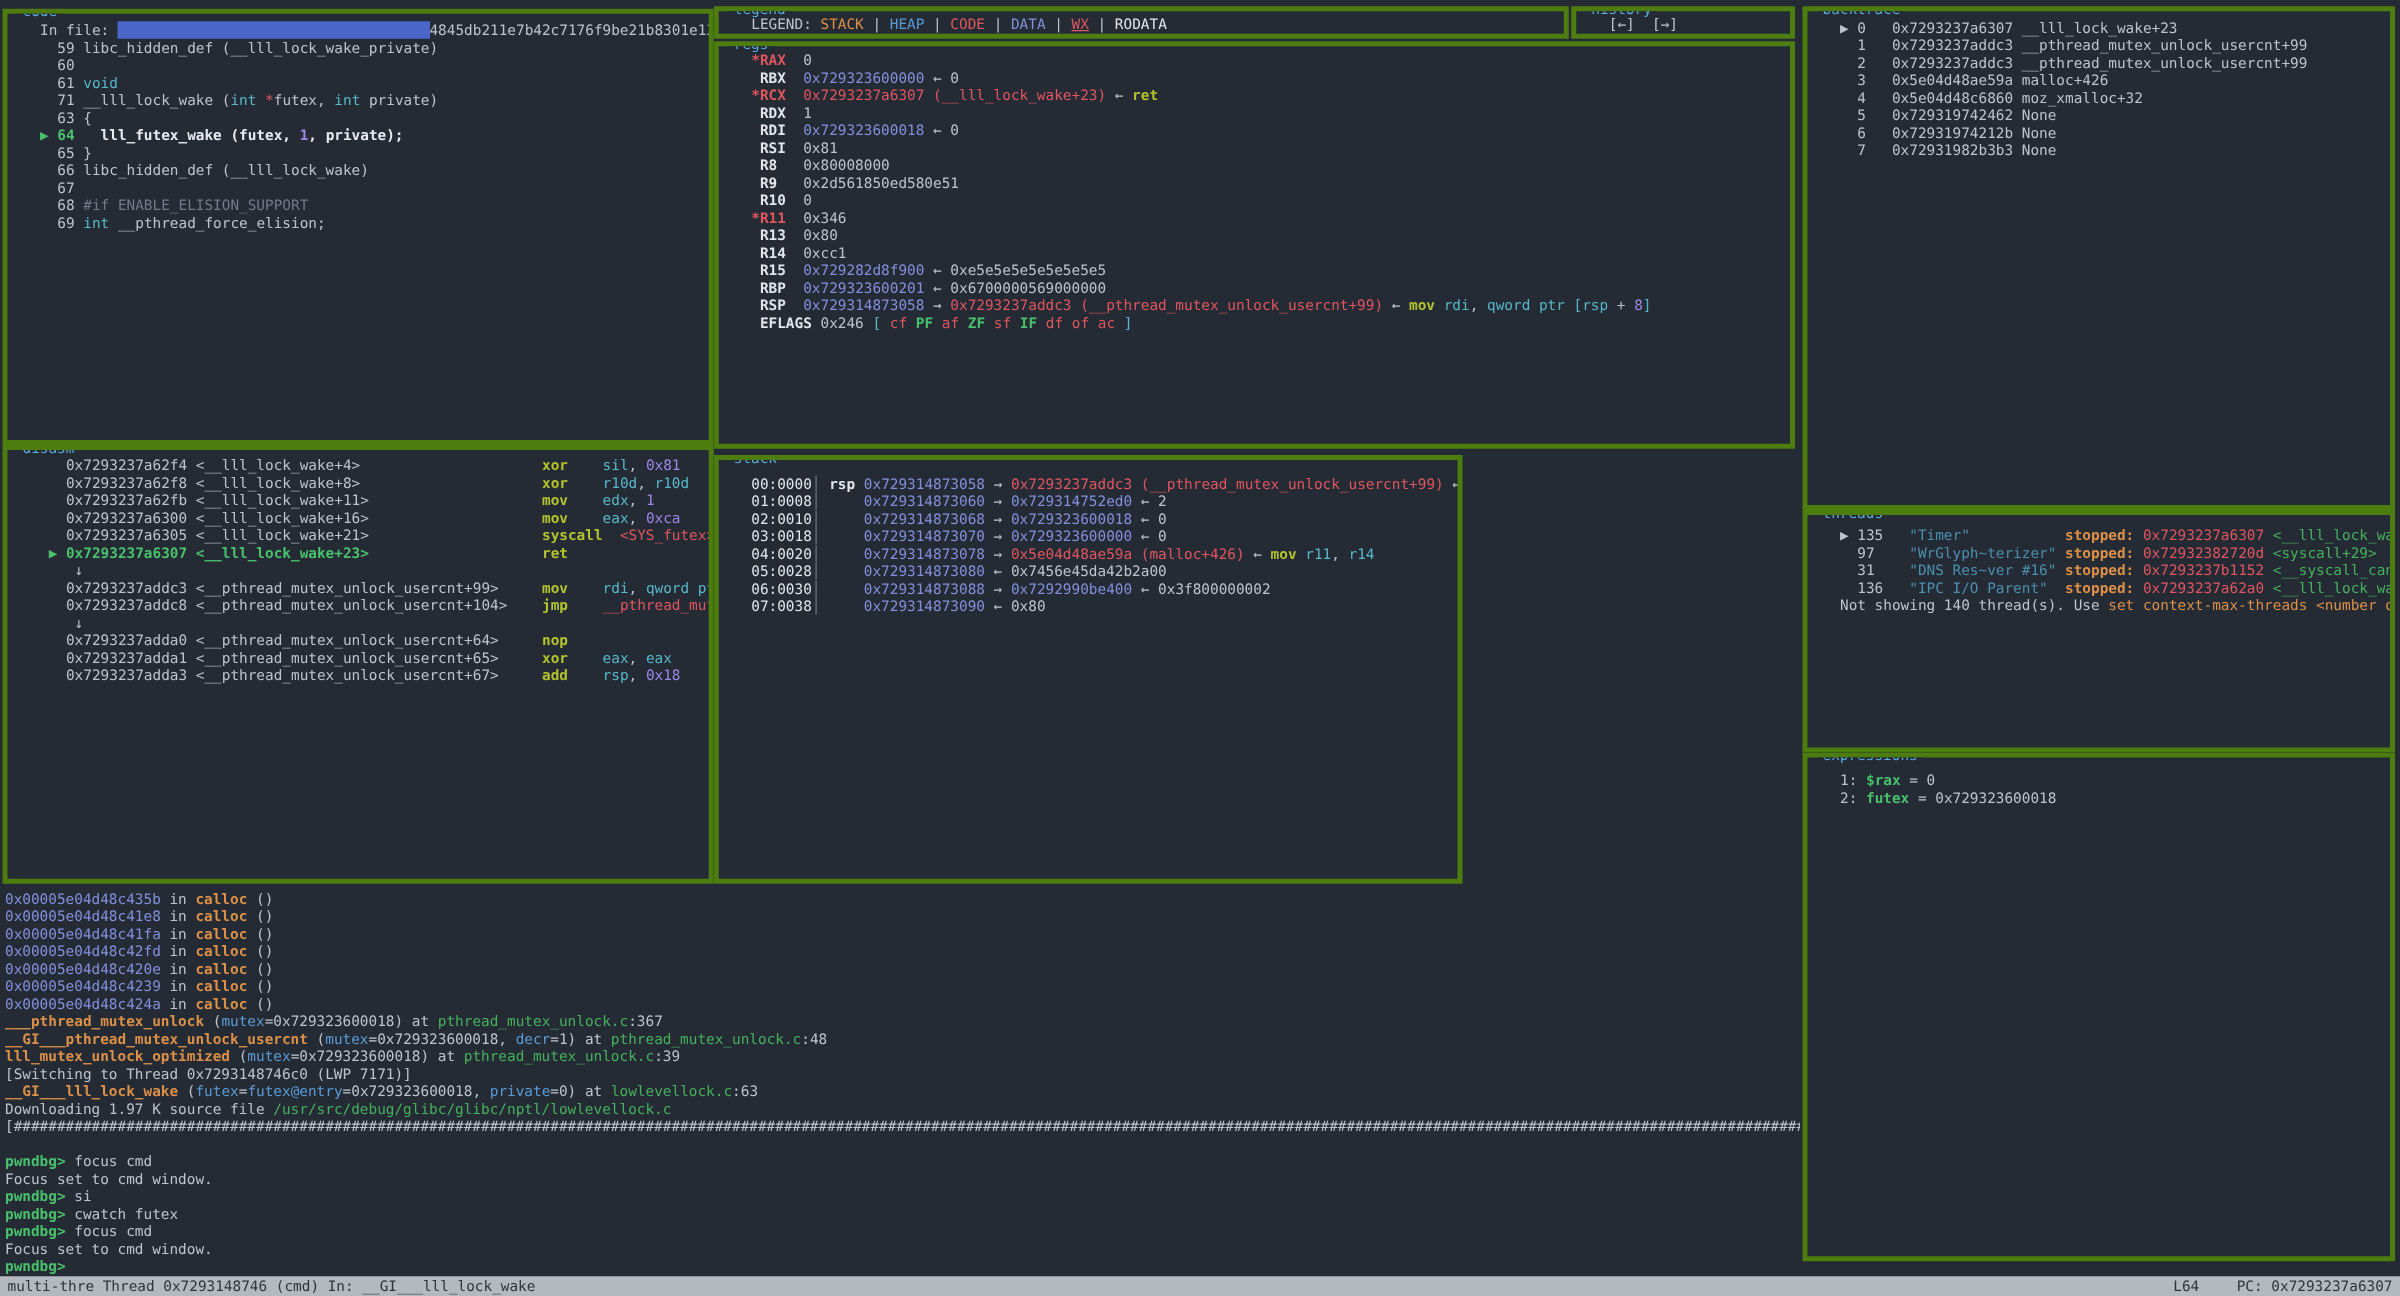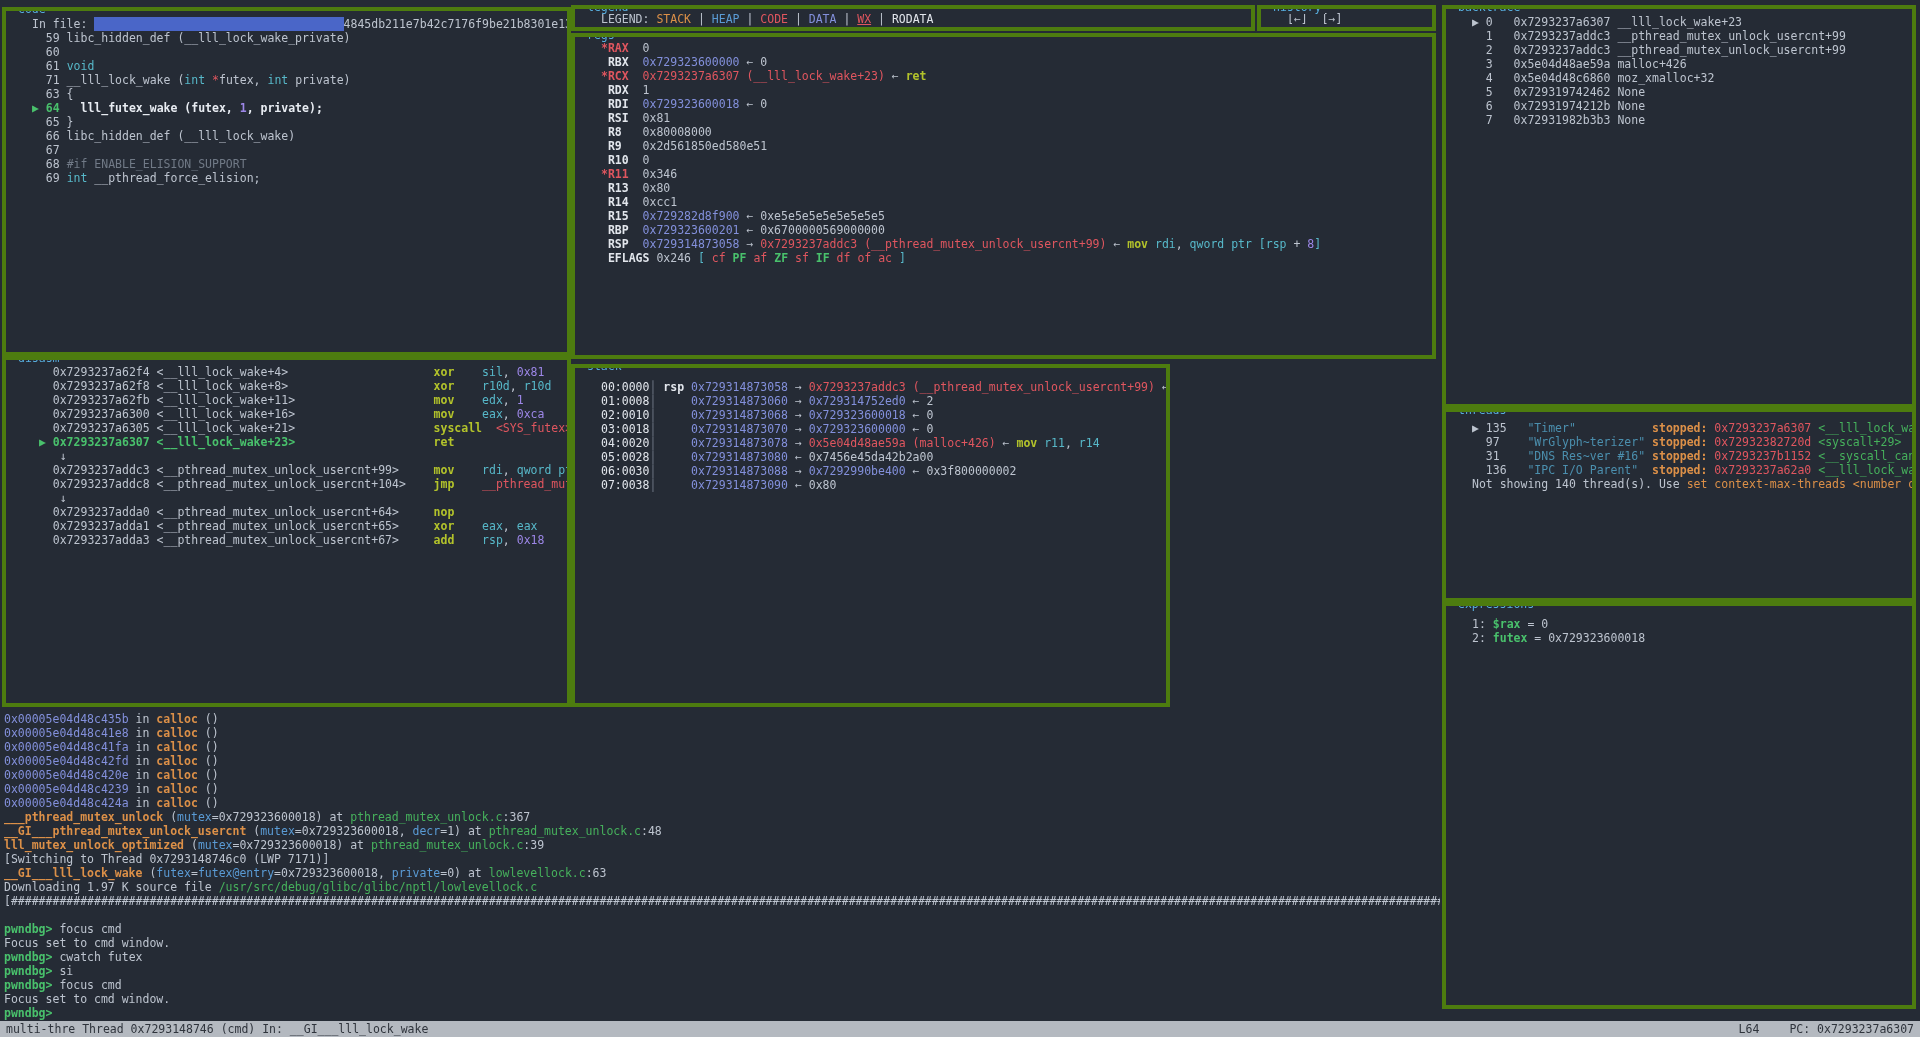--- a/index.html
+++ b/index.html
@@ -169,22 +169,22 @@
     <div class="ln"><span class="s-ob">___pthread_mutex_unlock</span><span class="s-f"> (</span><span class="s-b">mutex</span><span class="s-f">=0x729323600018) at </span><span class="s-g">pthread_mutex_unlock.c</span><span class="s-f">:367</span></div>
     <div class="ln"><span class="s-ob">__GI___pthread_mutex_unlock_usercnt</span><span class="s-f"> (</span><span class="s-b">mutex</span><span class="s-f">=0x729323600018, </span><span class="s-b">decr</span><span class="s-f">=1) at </span><span class="s-g">pthread_mutex_unlock.c</span><span class="s-f">:48</span></div>
     <div class="ln"><span class="s-ob">lll_mutex_unlock_optimized</span><span class="s-f"> (</span><span class="s-b">mutex</span><span class="s-f">=0x729323600018) at </span><span class="s-g">pthread_mutex_unlock.c</span><span class="s-f">:39</span></div>
     <div class="ln"><span class="s-f">[Switching to Thread 0x7293148746c0 (LWP 7171)]</span></div>
     <div class="ln"><span class="s-ob">__GI___lll_lock_wake</span><span class="s-f"> (</span><span class="s-b">futex</span><span class="s-f">=</span><span class="s-b">futex@entry</span><span class="s-f">=0x729323600018, </span><span class="s-b">private</span><span class="s-f">=0) at </span><span class="s-g">lowlevellock.c</span><span class="s-f">:63</span></div>
     <div class="ln"><span class="s-f">Downloading 1.97 K source file </span><span class="s-g">/usr/src/debug/glibc/glibc/nptl/lowlevellock.c</span></div>
     <div class="ln"><span class="s-f">[#########################################################################################################################################################################################################################</span></div>
     <div class="ln"><span class="s-f"></span></div>
     <div class="ln"><span class="s-gb">pwndbg&gt; </span><span class="s-f">focus cmd</span></div>
     <div class="ln"><span class="s-f">Focus set to cmd window.</span></div>
+    <div class="ln"><span class="s-gb">pwndbg&gt; </span><span class="s-f">si</span></div>
     <div class="ln"><span class="s-gb">pwndbg&gt; </span><span class="s-f">cwatch futex</span></div>
-    <div class="ln"><span class="s-gb">pwndbg&gt; </span><span class="s-f">si</span></div>
     <div class="ln"><span class="s-gb">pwndbg&gt; </span><span class="s-f">focus cmd</span></div>
     <div class="ln"><span class="s-f">Focus set to cmd window.</span></div>
     <div class="ln"><span class="s-gb">pwndbg&gt; </span></div>
   </div>
 
 <div id="statusbar">
   <span>multi-thre Thread 0x7293148746 (cmd) In: __GI___lll_lock_wake</span>
   <span class="right"><span>L64</span><span>PC: 0x7293237a6307</span></span>
 </div>
 

